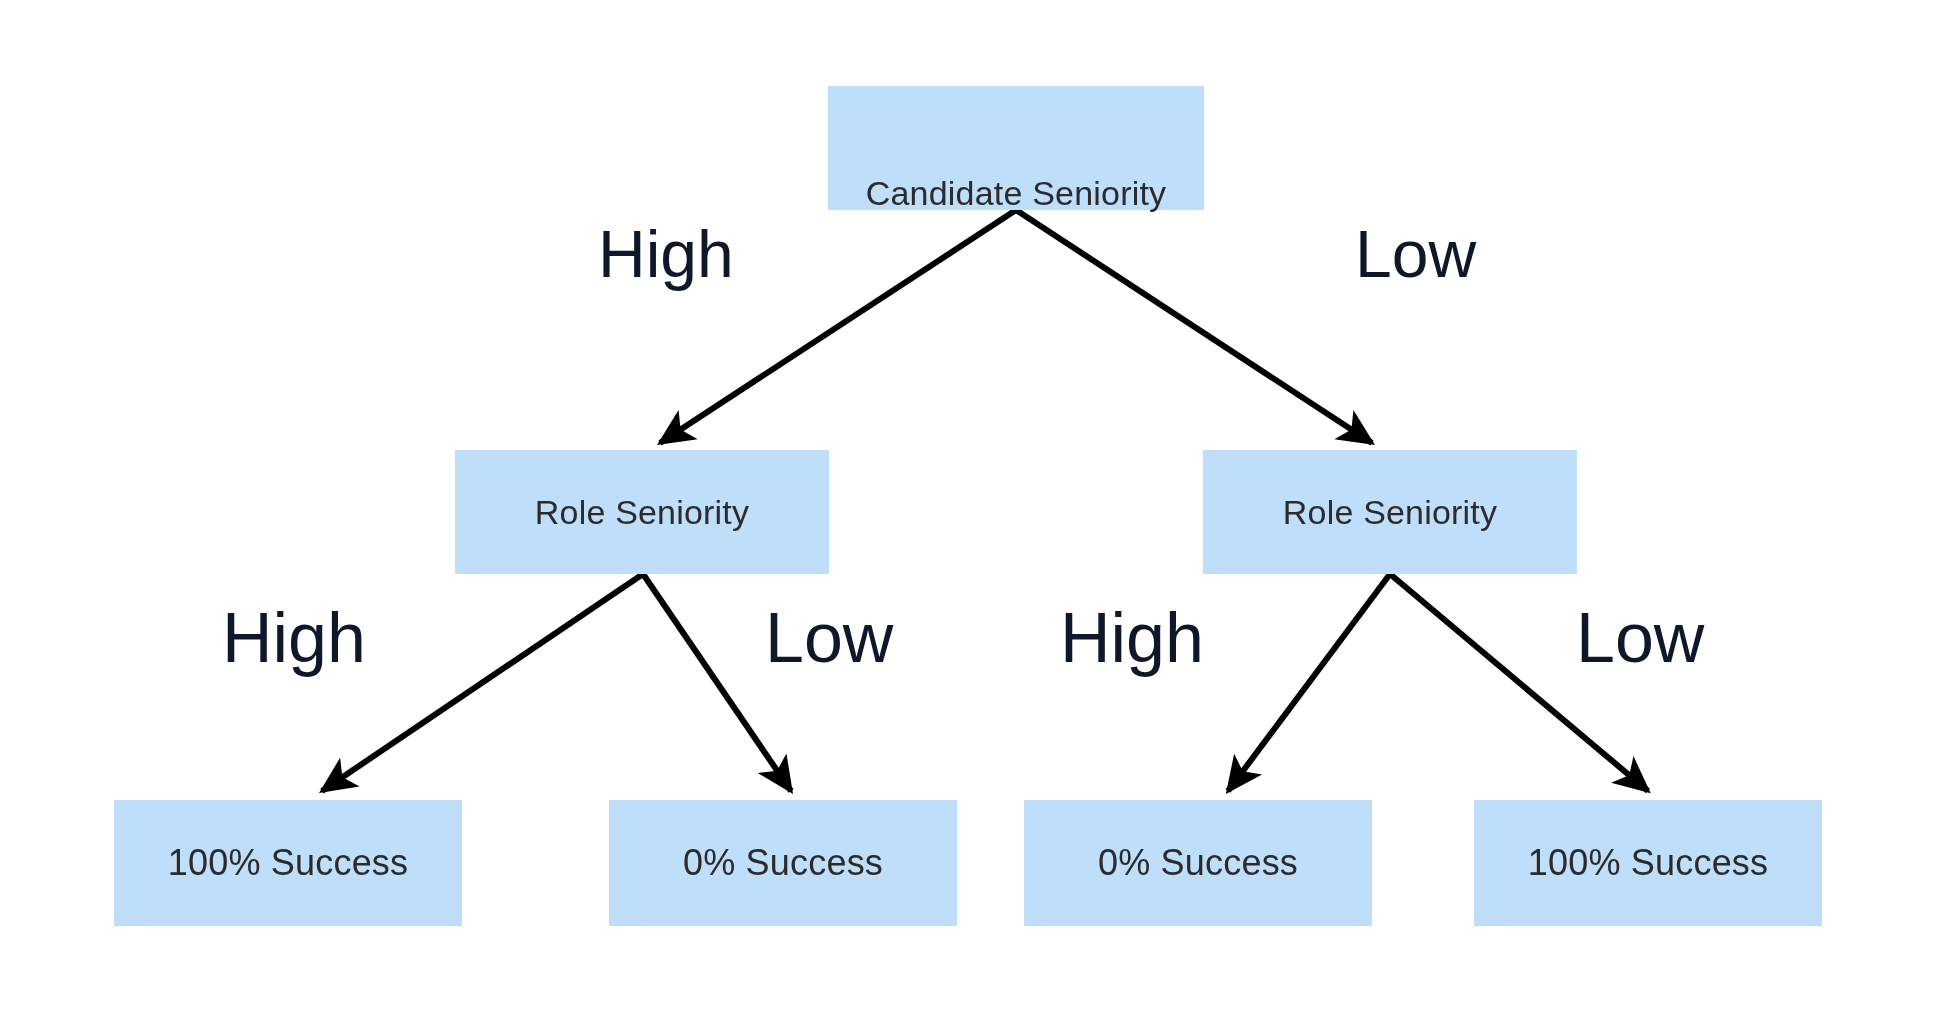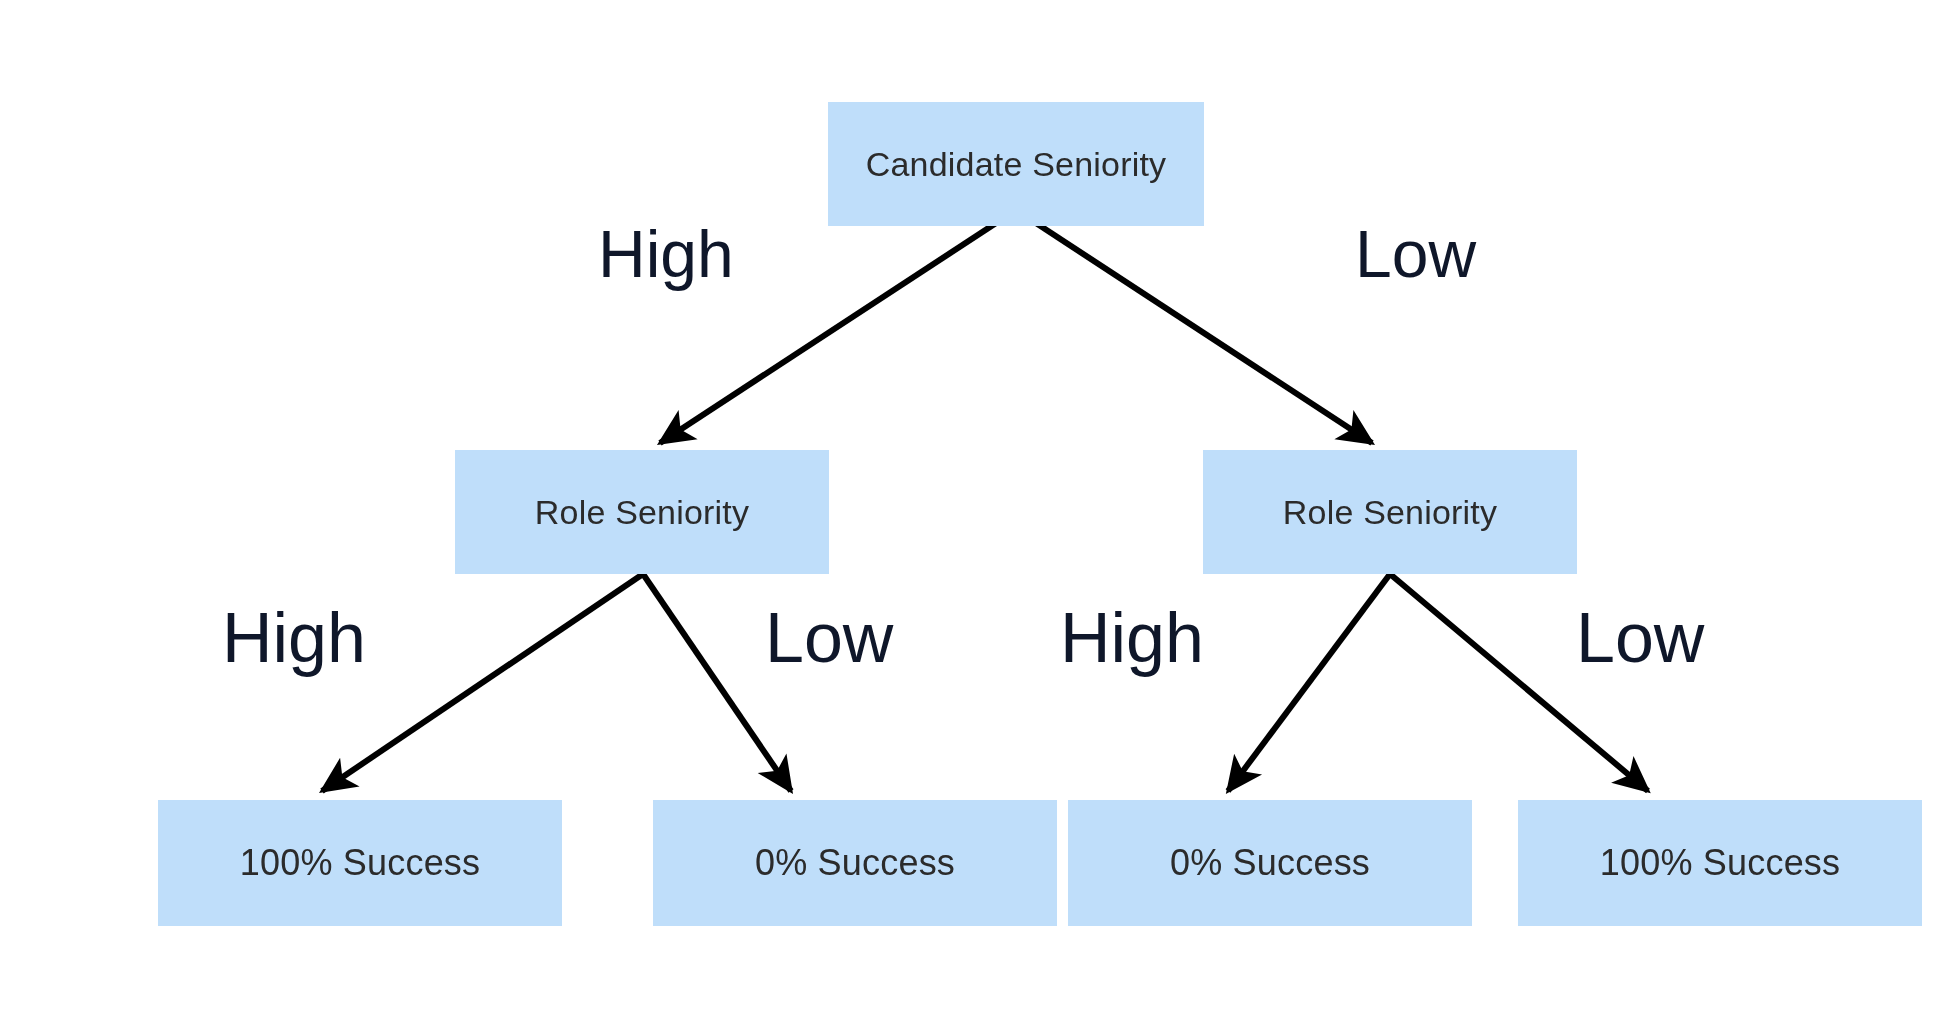--- a/index.html
+++ b/index.html
@@ -36,45 +36,45 @@
     color: #2b2b2b;
     letter-spacing: 0.2px;
     white-space: nowrap;
   }
   .node-label {
     display: block;
     line-height: 1;
   }
   .node.root {
     left: 828px;
-    top: 102px;
+    top: 86px;
     width: 376px;
     height: 124px;
     font-size: 34px;
+    align-items: flex-end;
   }
   .node.branch-left {
     left: 455px;
     top: 450px;
     width: 374px;
     height: 124px;
     font-size: 34px;
   }
   .node.branch-right {
     left: 1203px;
     top: 450px;
     width: 374px;
     height: 124px;
     font-size: 34px;
   }
   .node.leaf {
     top: 800px;
     height: 126px;
-    width: 404px;
+    width: 348px;
     font-size: 36px;
-    margin-left: 44px;
   }
   .node.leaf-1 { left: 114px; }
   .node.leaf-2 { left: 609px; }
   .node.leaf-3 { left: 1024px; }
   .node.leaf-4 { left: 1474px; }
 
   .edge-label {
     position: absolute;
     color: #0f172a;
     font-size: 64px;

